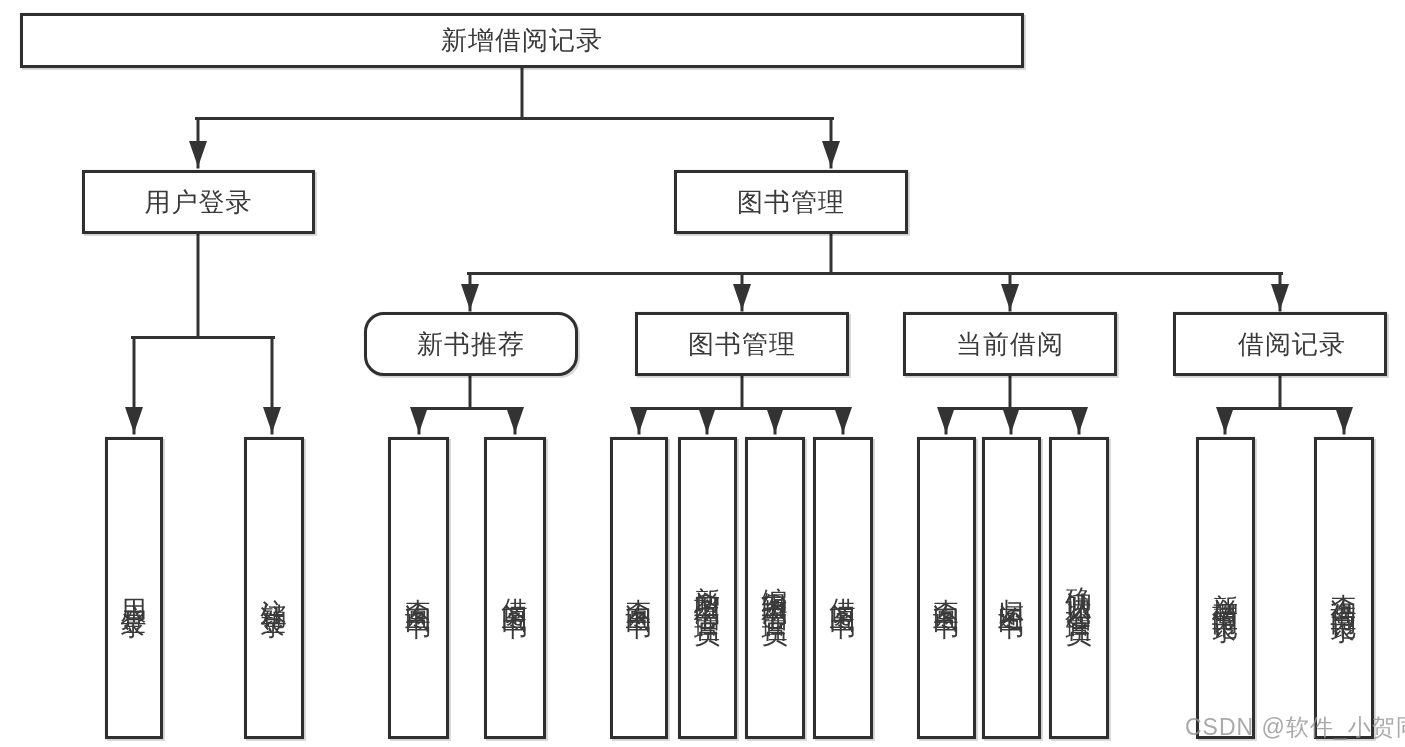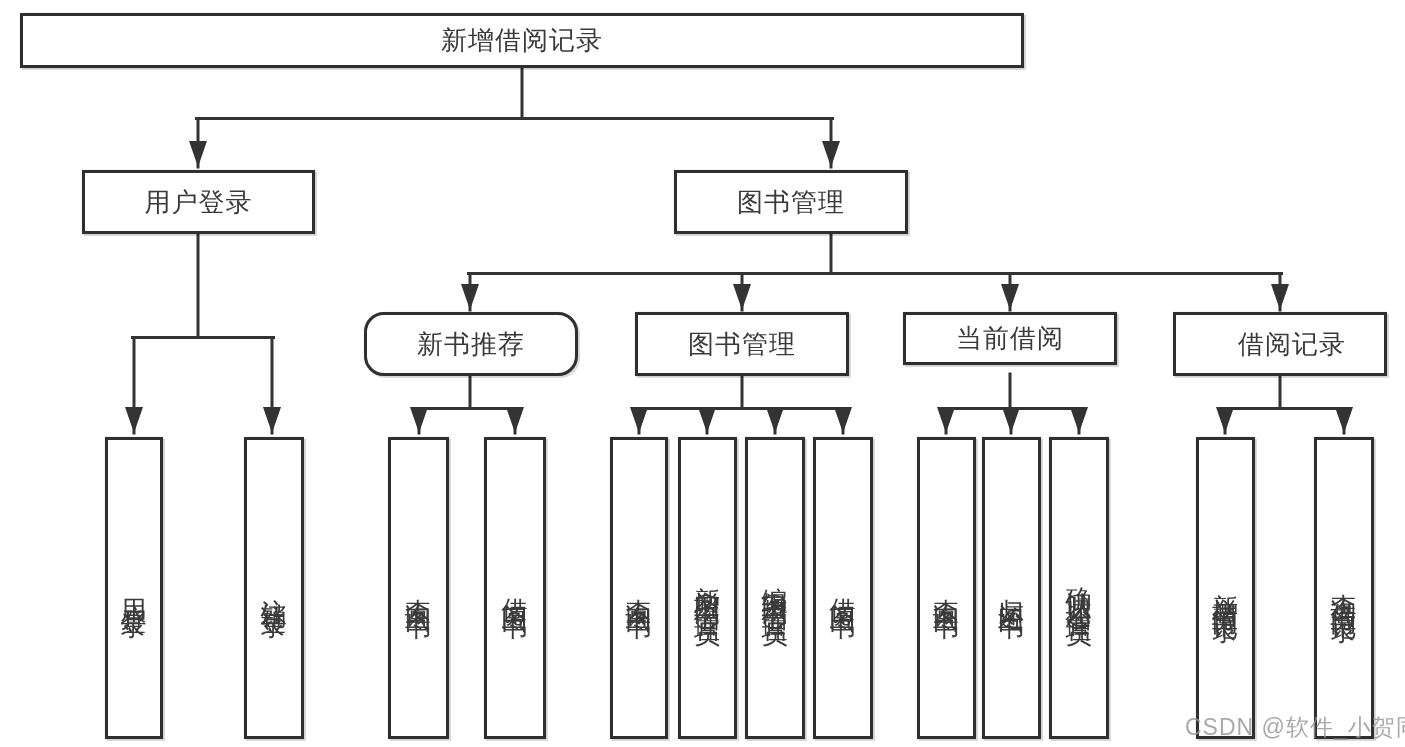--- a/index.html
+++ b/index.html
@@ -100,21 +100,21 @@
     </g>
   </svg>
 
   <div class="node hnode" style="left:20px; top:13px; width:1004px; height:55px;">新增借阅记录</div>
 
   <div class="node hnode" style="left:82px; top:170px; width:233px; height:64px;">用户登录</div>
   <div class="node hnode" style="left:674px; top:170px; width:234px; height:64px;">图书管理</div>
 
   <div class="node hnode" style="left:364px; top:312px; width:214px; height:64px;border-radius:20px;">新书推荐</div>
   <div class="node hnode" style="left:635px; top:312px; width:214px; height:64px;">图书管理</div>
-  <div class="node hnode" style="left:903px; top:312px; width:214px; height:53px;">当前借阅</div>
+  <div class="node hnode" style="left:903px; top:312px; width:214px; height:64px;">当前借阅</div>
   <div class="node hnode" style="left:1173px; top:312px; width:214px; height:64px;padding-left:24px;">借阅记录</div>
 
   <div class="node vnode" style="left:105px; top:437px; width:58px; height:302px;">用户登录</div>
   <div class="node vnode" style="left:244px; top:437px; width:60px; height:302px;">注销登录</div>
 
   <div class="node vnode" style="left:388px; top:437px; width:61px; height:302px;">查询图书</div>
   <div class="node vnode" style="left:484px; top:437px; width:62px; height:302px;">借阅图书</div>
 
   <div class="node vnode" style="left:610px; top:437px; width:58px; height:302px;">查询图书</div>
   <div class="node vnode" style="left:678px; top:437px; width:59px; height:302px;">新增图书（管理员）</div>

